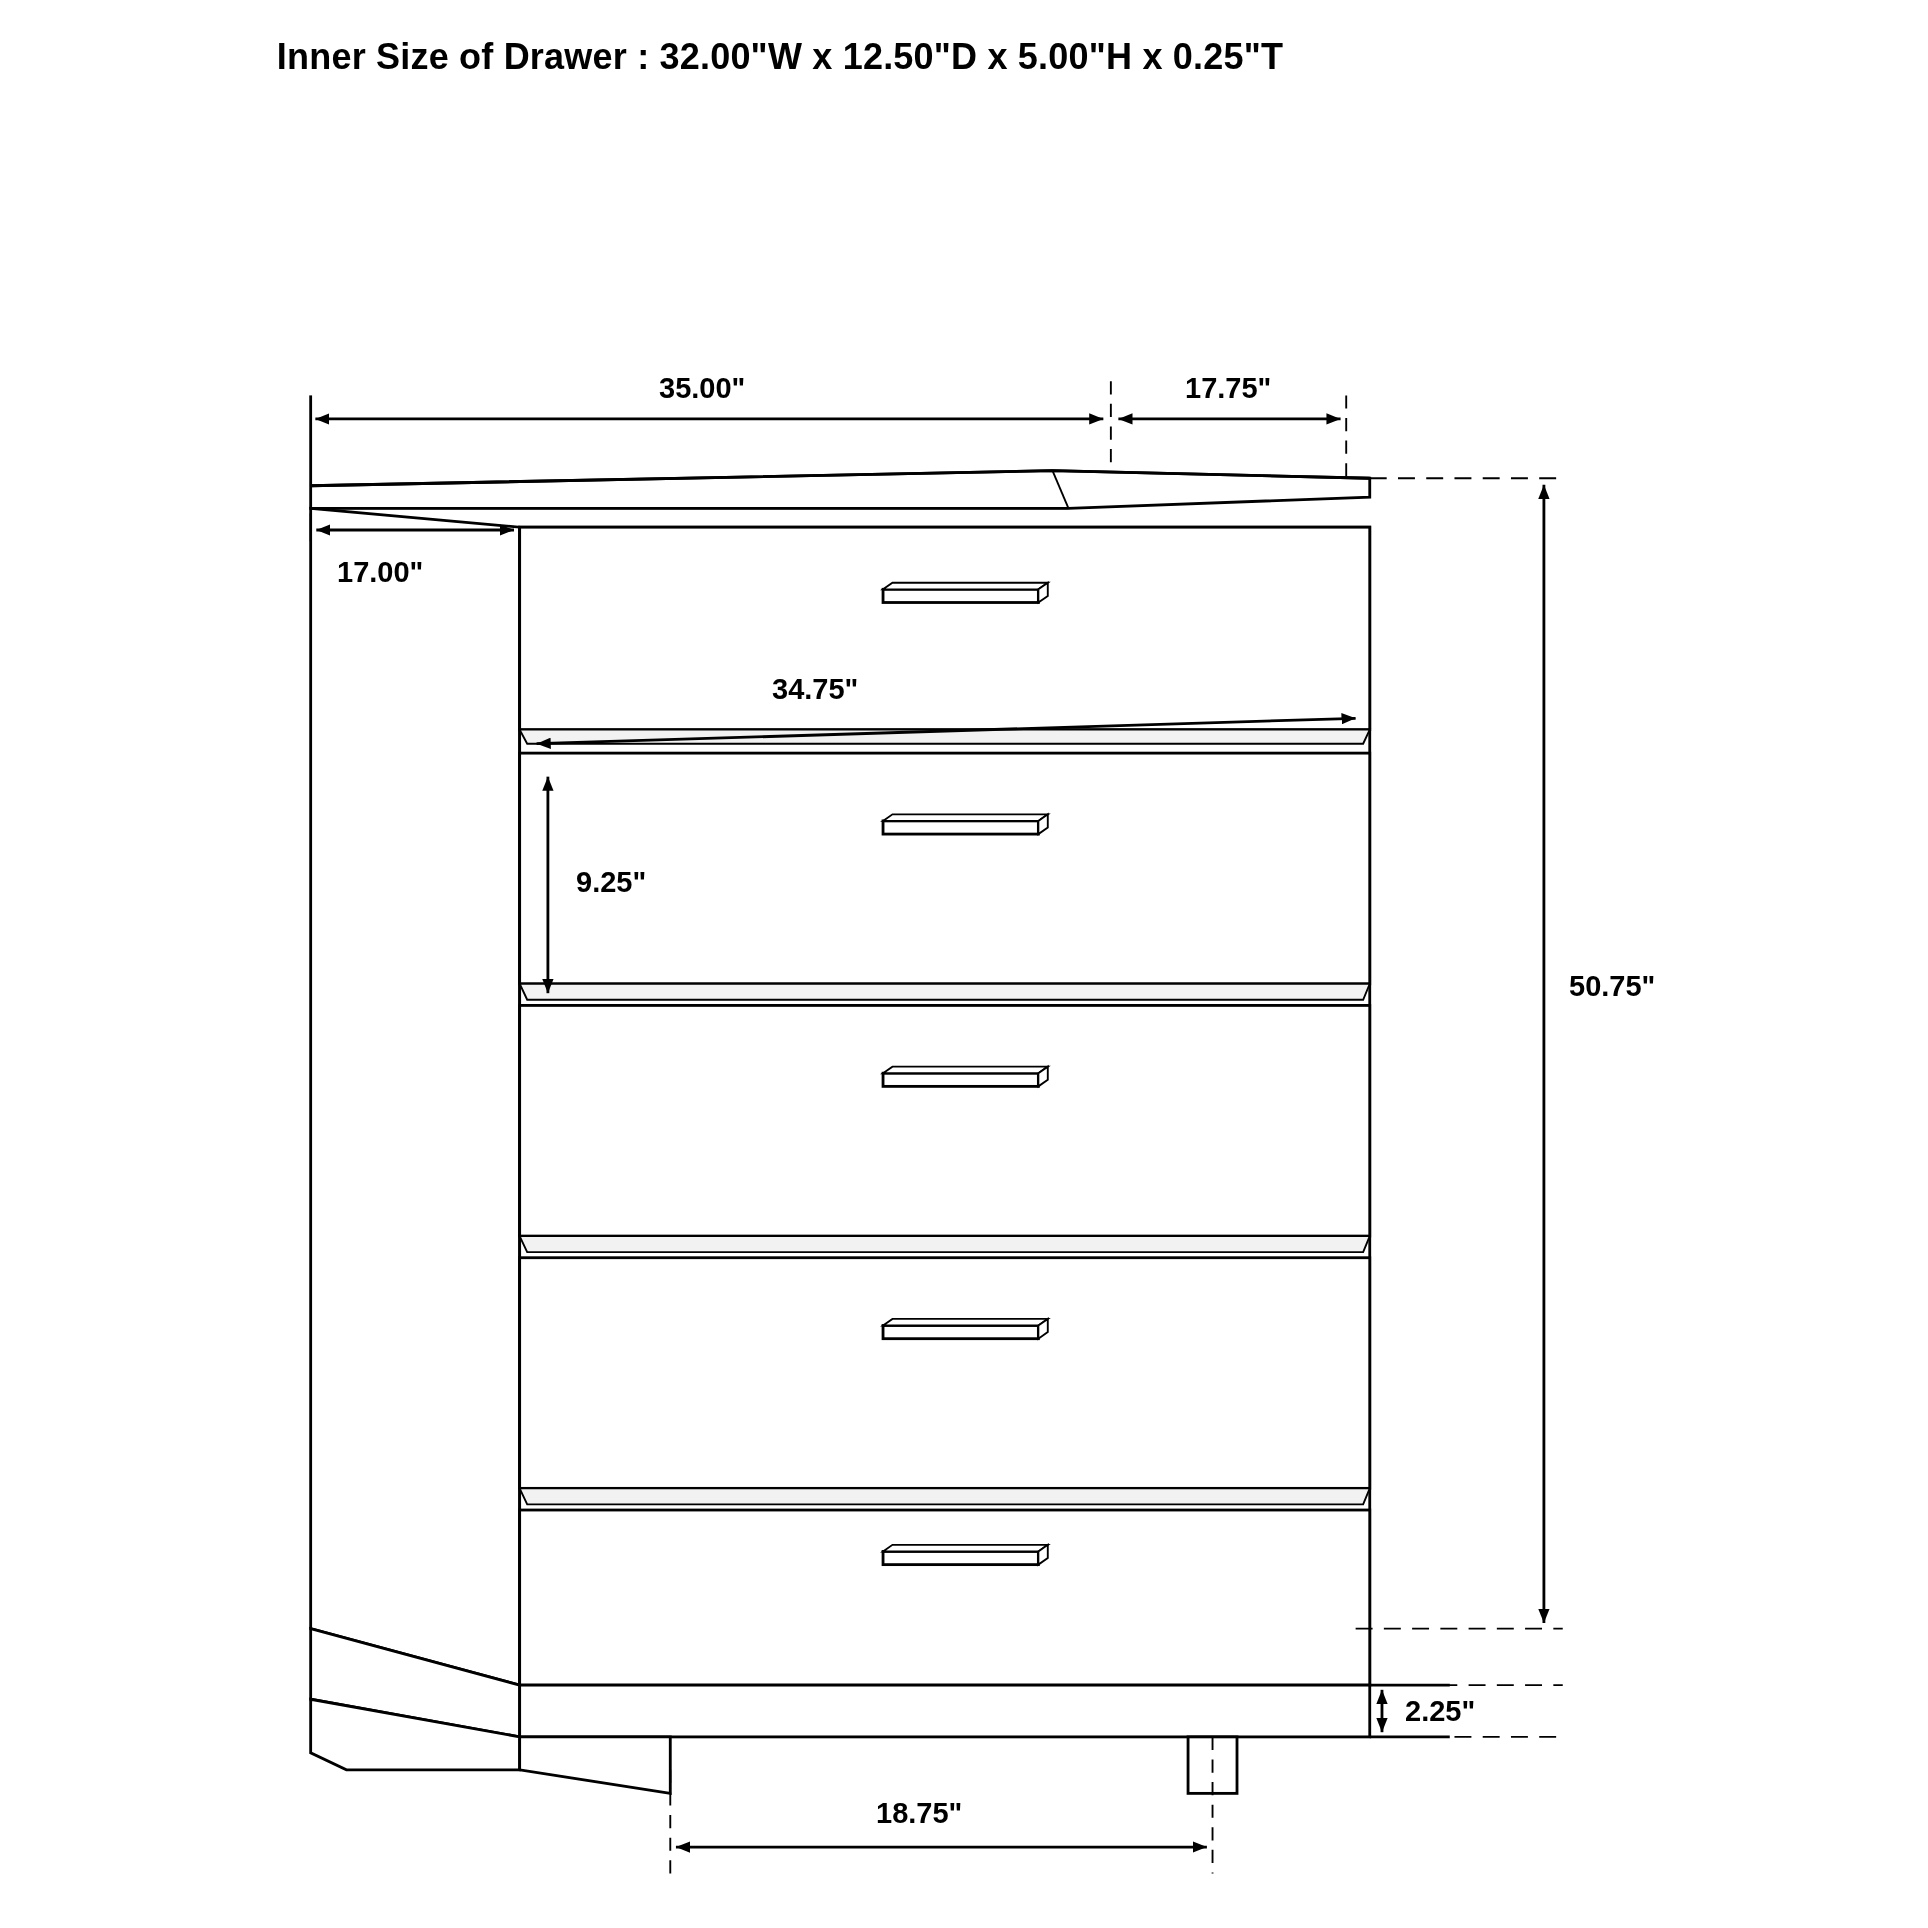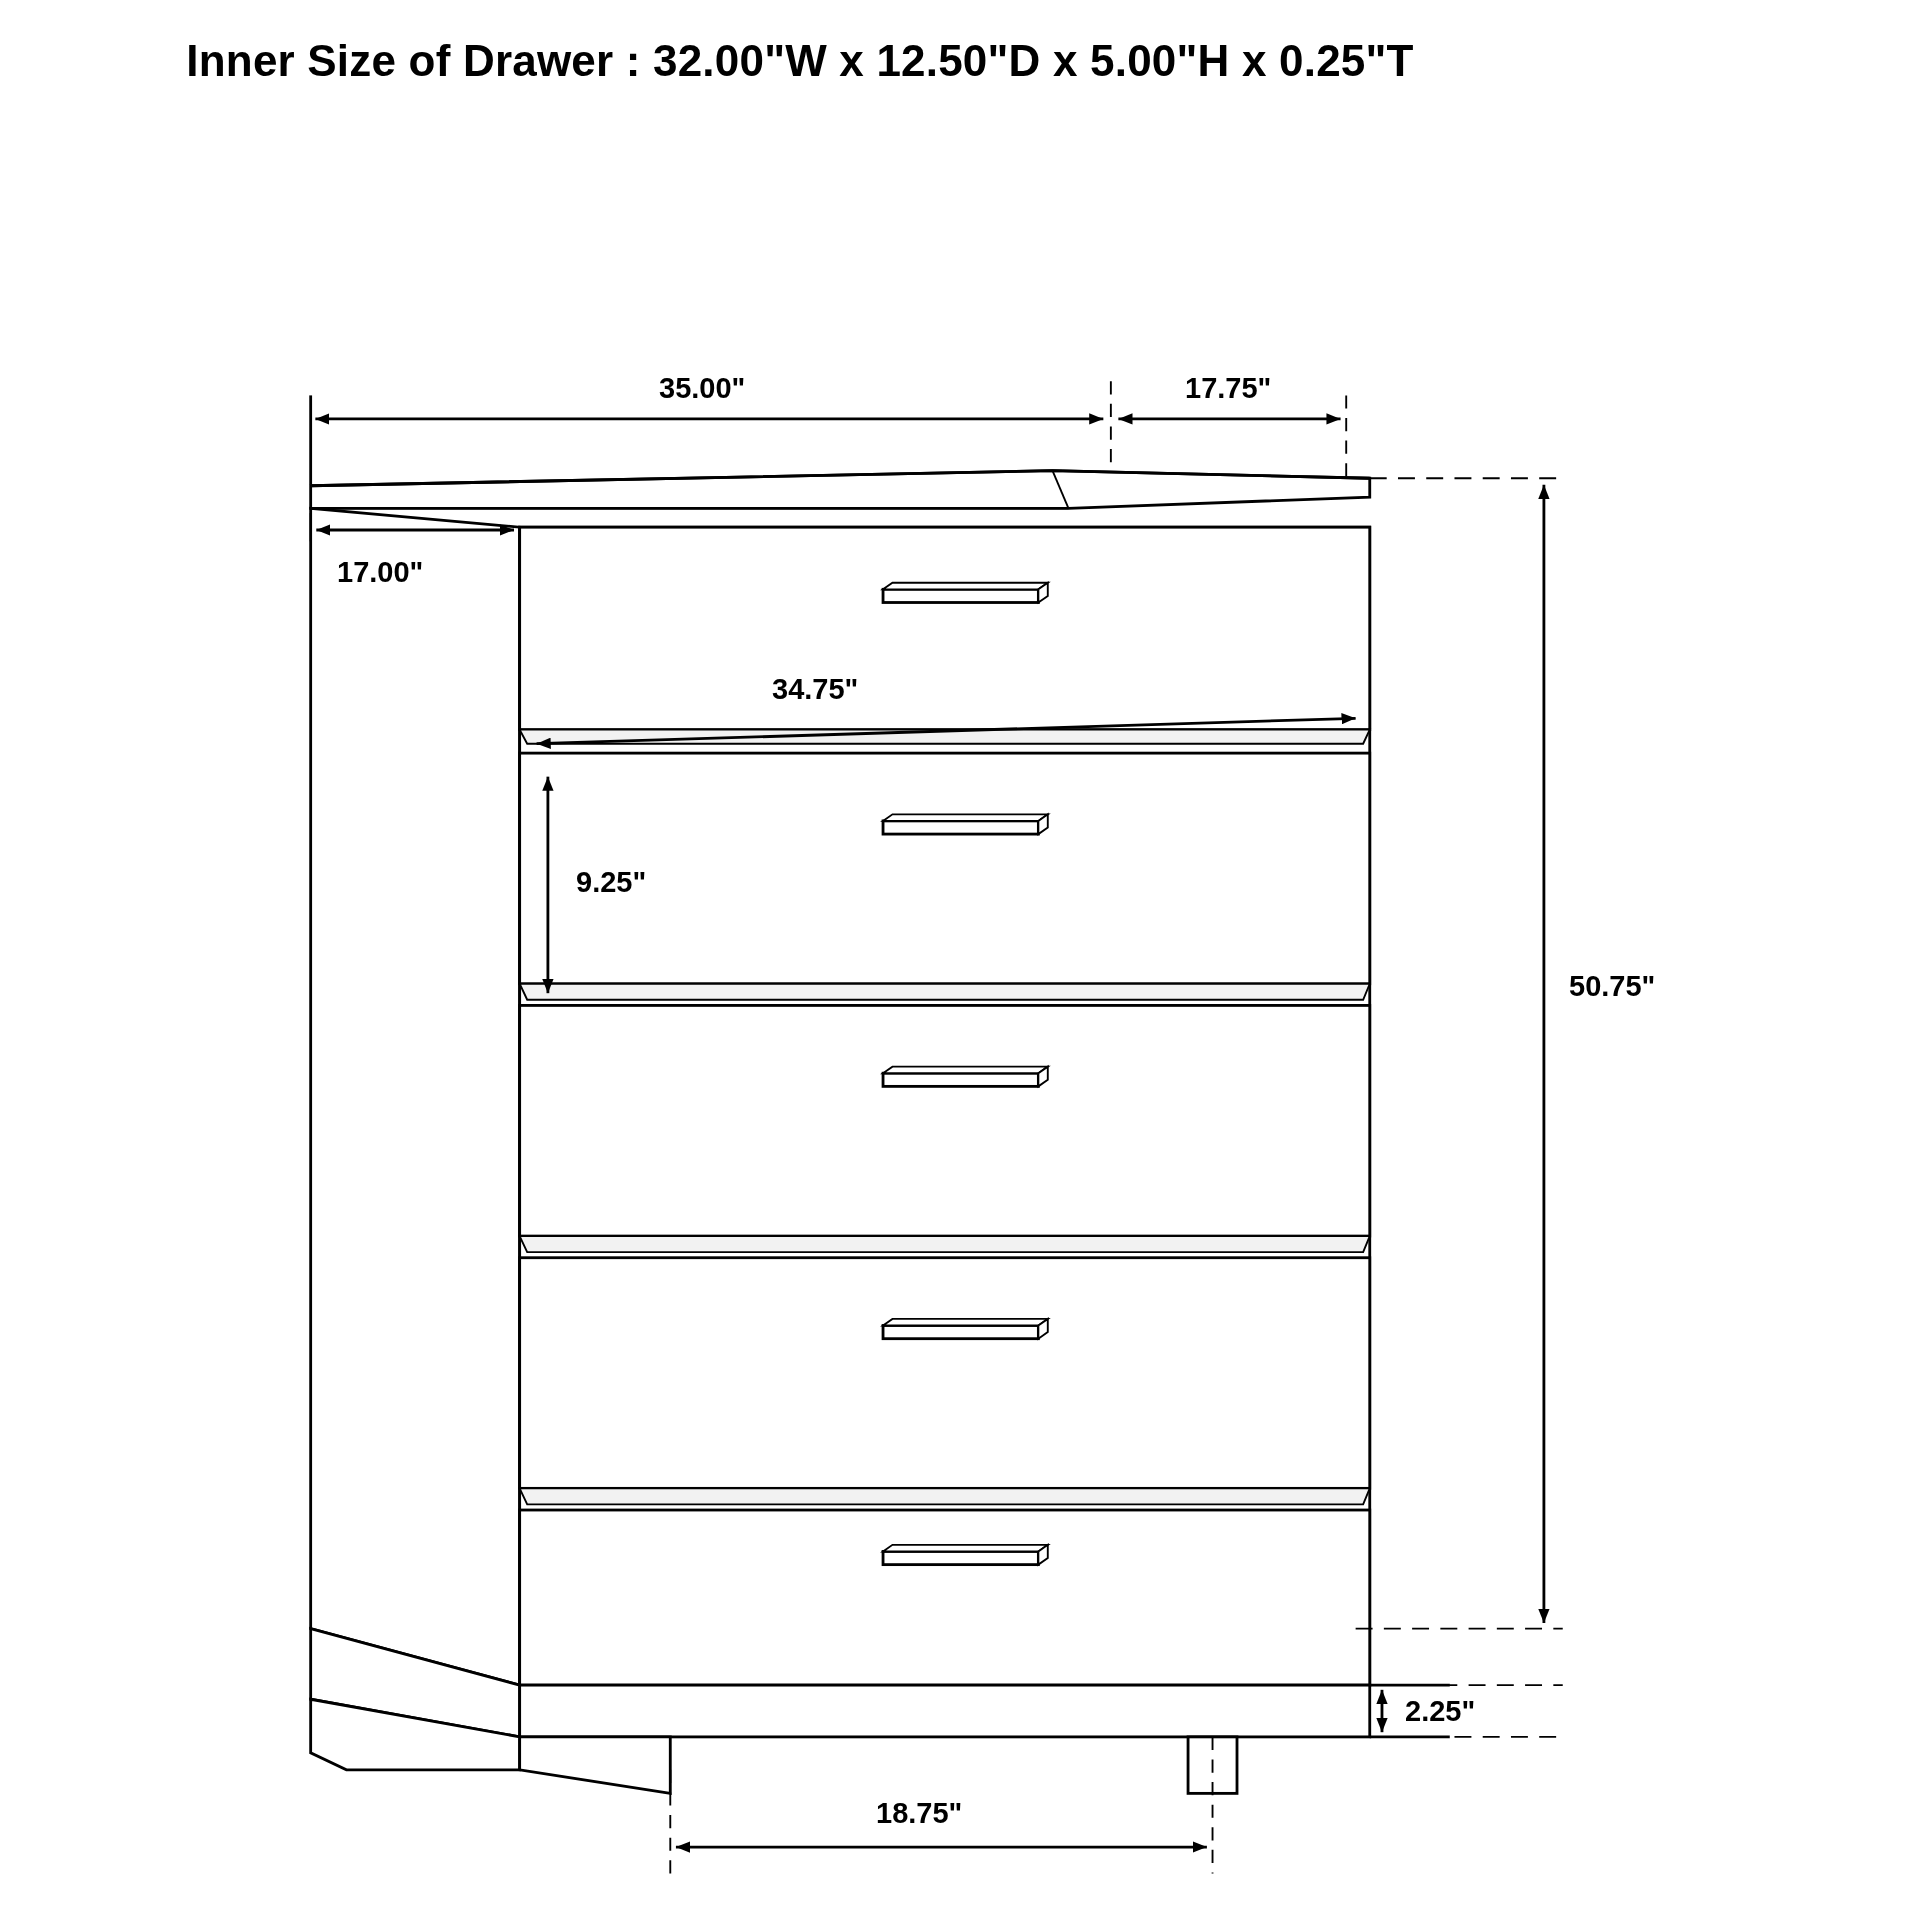--- a/index.html
+++ b/index.html
@@ -20,25 +20,24 @@
     left: 0; top: 0;
     width: 1928px;
     height: 1928px;
   }
   .title {
     position: absolute;
     left: 0;
     top: 36px;
     width: 1560px;
     text-align: center;
-    font-size: 44px;
+    font-size: 36px;
     font-weight: bold;
     letter-spacing: 0.2px;
     white-space: pre;
-    margin-left: 20px;
   }
   svg.diagram {
     position: absolute;
     left: 0;
     top: 0;
     width: 1928px;
     height: 1928px;
   }
   .dimlabel {
     position: absolute;

